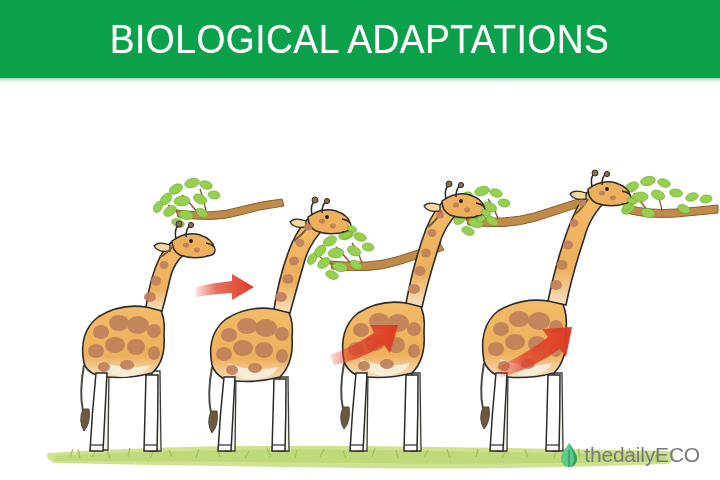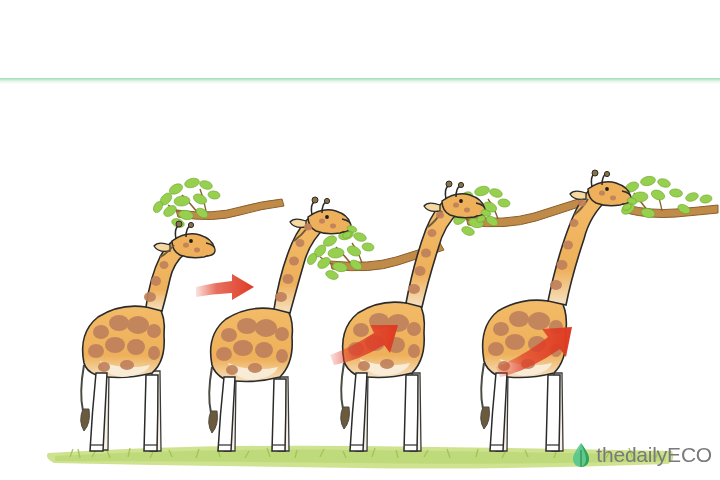--- a/index.html
+++ b/index.html
@@ -39,34 +39,37 @@
     line-height:23px;
     letter-spacing:0.15px;
   }
 
   
   .stage{position:absolute;left:0;top:165px;width:720px;height:315px;}
   .stage svg{display:block;width:720px;height:315px;}
 
   
   .logo{
-    position:absolute;right:8px;bottom:12px;
+    position:absolute;right:20px;bottom:12px;
     display:flex;align-items:center;gap:4px;
   }
   .logo-mark{width:22px;height:26px;display:block;}
   .logo-text{
     font-size:21px;color:#7a7a7c;letter-spacing:-0.2px;
     font-weight:400;
   }
 </style>
 </head>
 <body>
 
 <div class="page">
 
+  <div class="banner">
+    <div class="banner-title">BIOLOGICAL ADAPTATIONS</div>
+  </div>
   <div class="banner-underline"></div>
 
 
   <div class="stage">
     <svg viewBox="0 0 720 315" xmlns="http://www.w3.org/2000/svg">
       <defs>
 
         <linearGradient id="bodyGrad" x1="0" y1="0" x2="0" y2="1">
           <stop offset="0%" stop-color="#f3bb68"></stop>
           <stop offset="70%" stop-color="#eeb05a"></stop>

